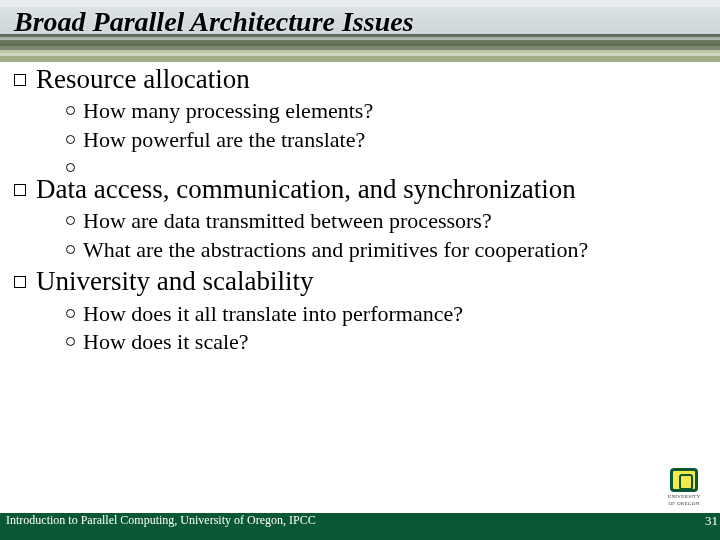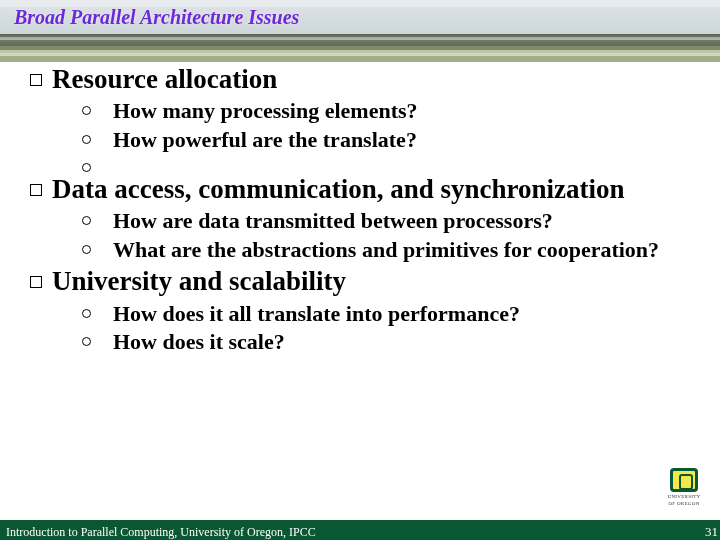--- a/index.html
+++ b/index.html
@@ -27,31 +27,30 @@
         #a3ae87 90%, #a3ae87 100%);
     position: absolute;
     top: 0; left: 0;
   }
   .title {
     position: absolute;
     top: 6px;
     left: 14px;
     font-style: italic;
     font-weight: bold;
-    font-size: 20px;
-    color: #6d28d9;
+    font-size: 28px;
+    color: #000000;
     text-shadow: 0 0 3px rgba(255,255,255,0.6);
   }
   .content {
     position: absolute;
     top: 60px;
-    left: 16px;
+    left: 0;
     width: 684px;
     padding: 4px 14px 0 14px;
-    font-weight: bold;
   }
   .section {
     margin-bottom: 2px;
   }
   .section-header {
     display: flex;
     align-items: flex-start;
     gap: 10px;
     margin-bottom: 2px;
   }
@@ -66,44 +65,44 @@
   .section-title {
     font-size: 27px;
     line-height: 1.15;
   }
   .sub-list {
     padding-left: 52px;
   }
   .sub-item {
     display: flex;
     align-items: flex-start;
-    gap: 22px;
+    gap: 8px;
     font-size: 22px;
     line-height: 1.3;
   }
   .circle-bullet {
     width: 9px;
     height: 9px;
     border: 1.2px solid #000;
     border-radius: 50%;
     background: #fff;
     flex-shrink: 0;
     margin-top: 9px;
   }
   .footer {
     position: absolute;
     bottom: 0;
     left: 0;
     width: 720px;
-    height: 20px;
+    height: 27px;
     background: #0a5733;
     color: #fff;
     font-size: 12px;
     display: flex;
-    align-items: flex-end;
+    align-items: flex-start;
   }
   .footer-left {
     padding-left: 6px;
     flex: 0 0 auto;
     width: 360px;
   }
   .footer-center {
     flex: 0 0 auto;
     width: 260px;
   }

